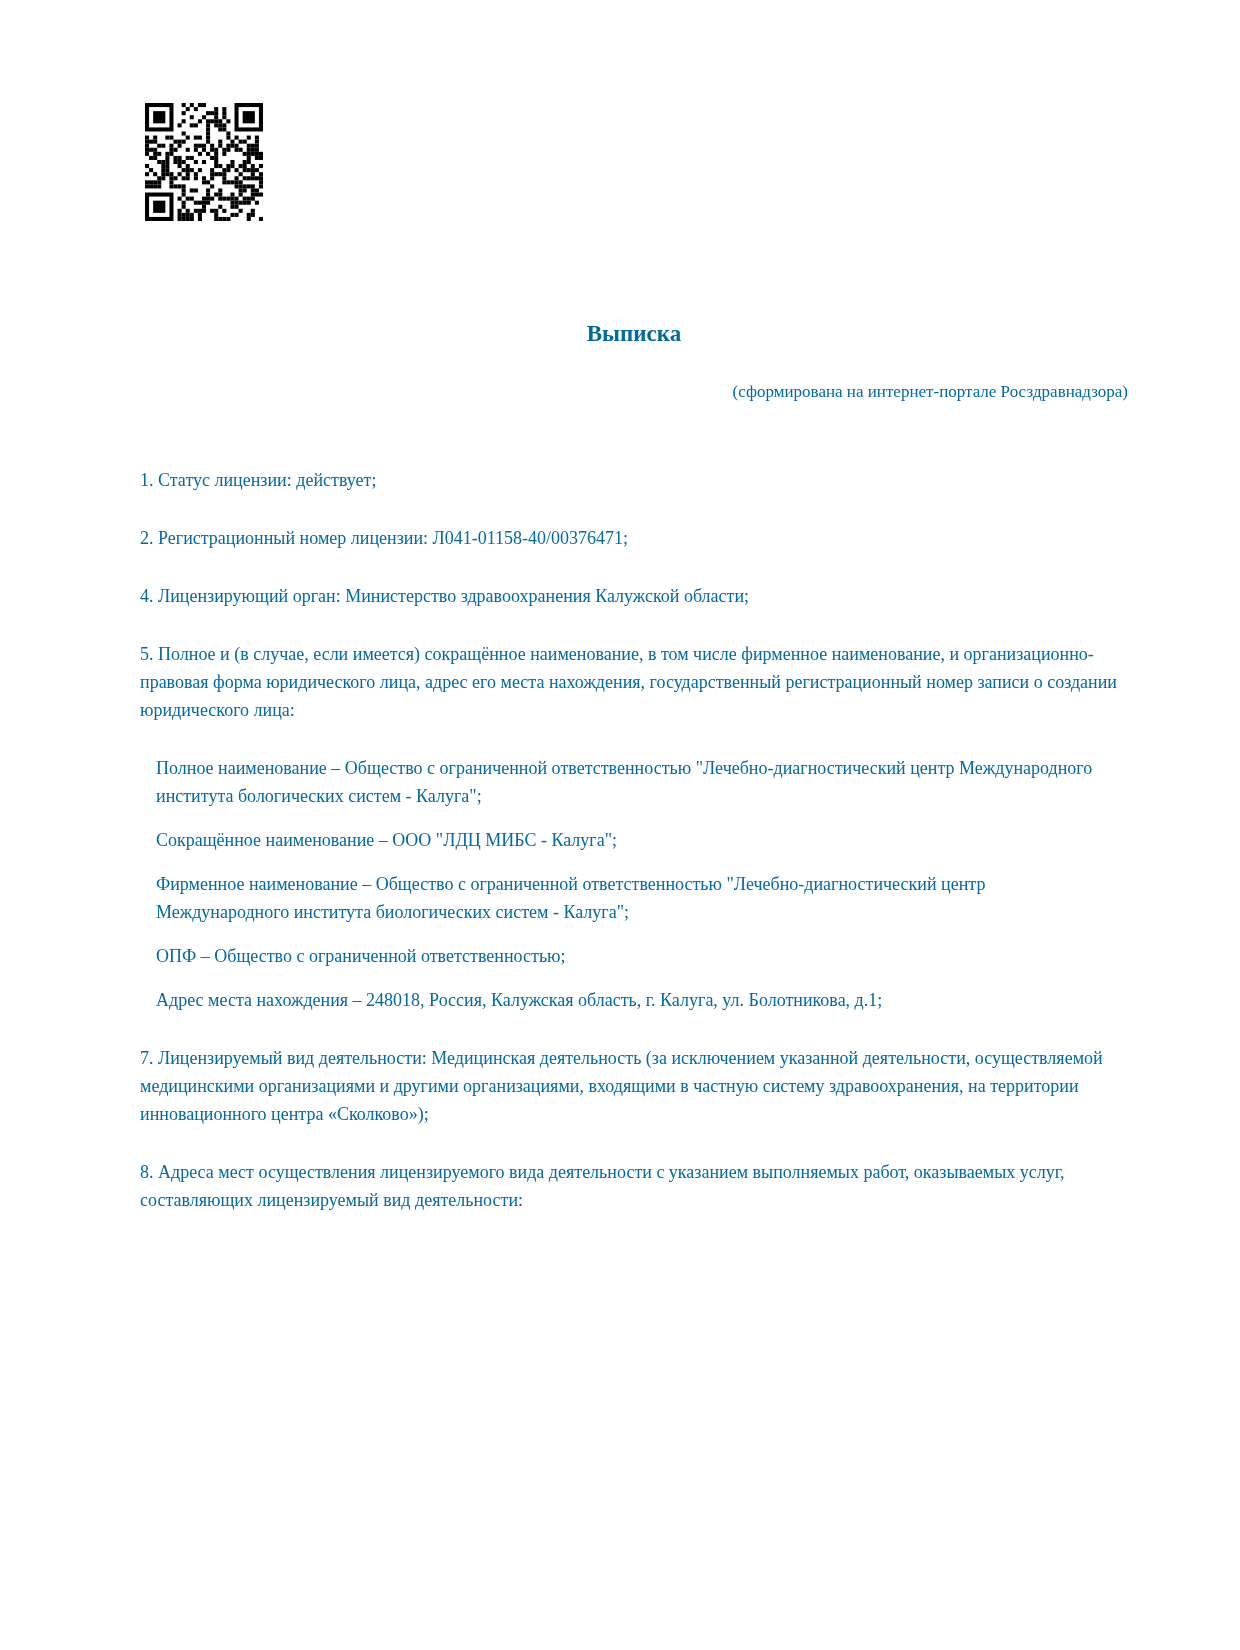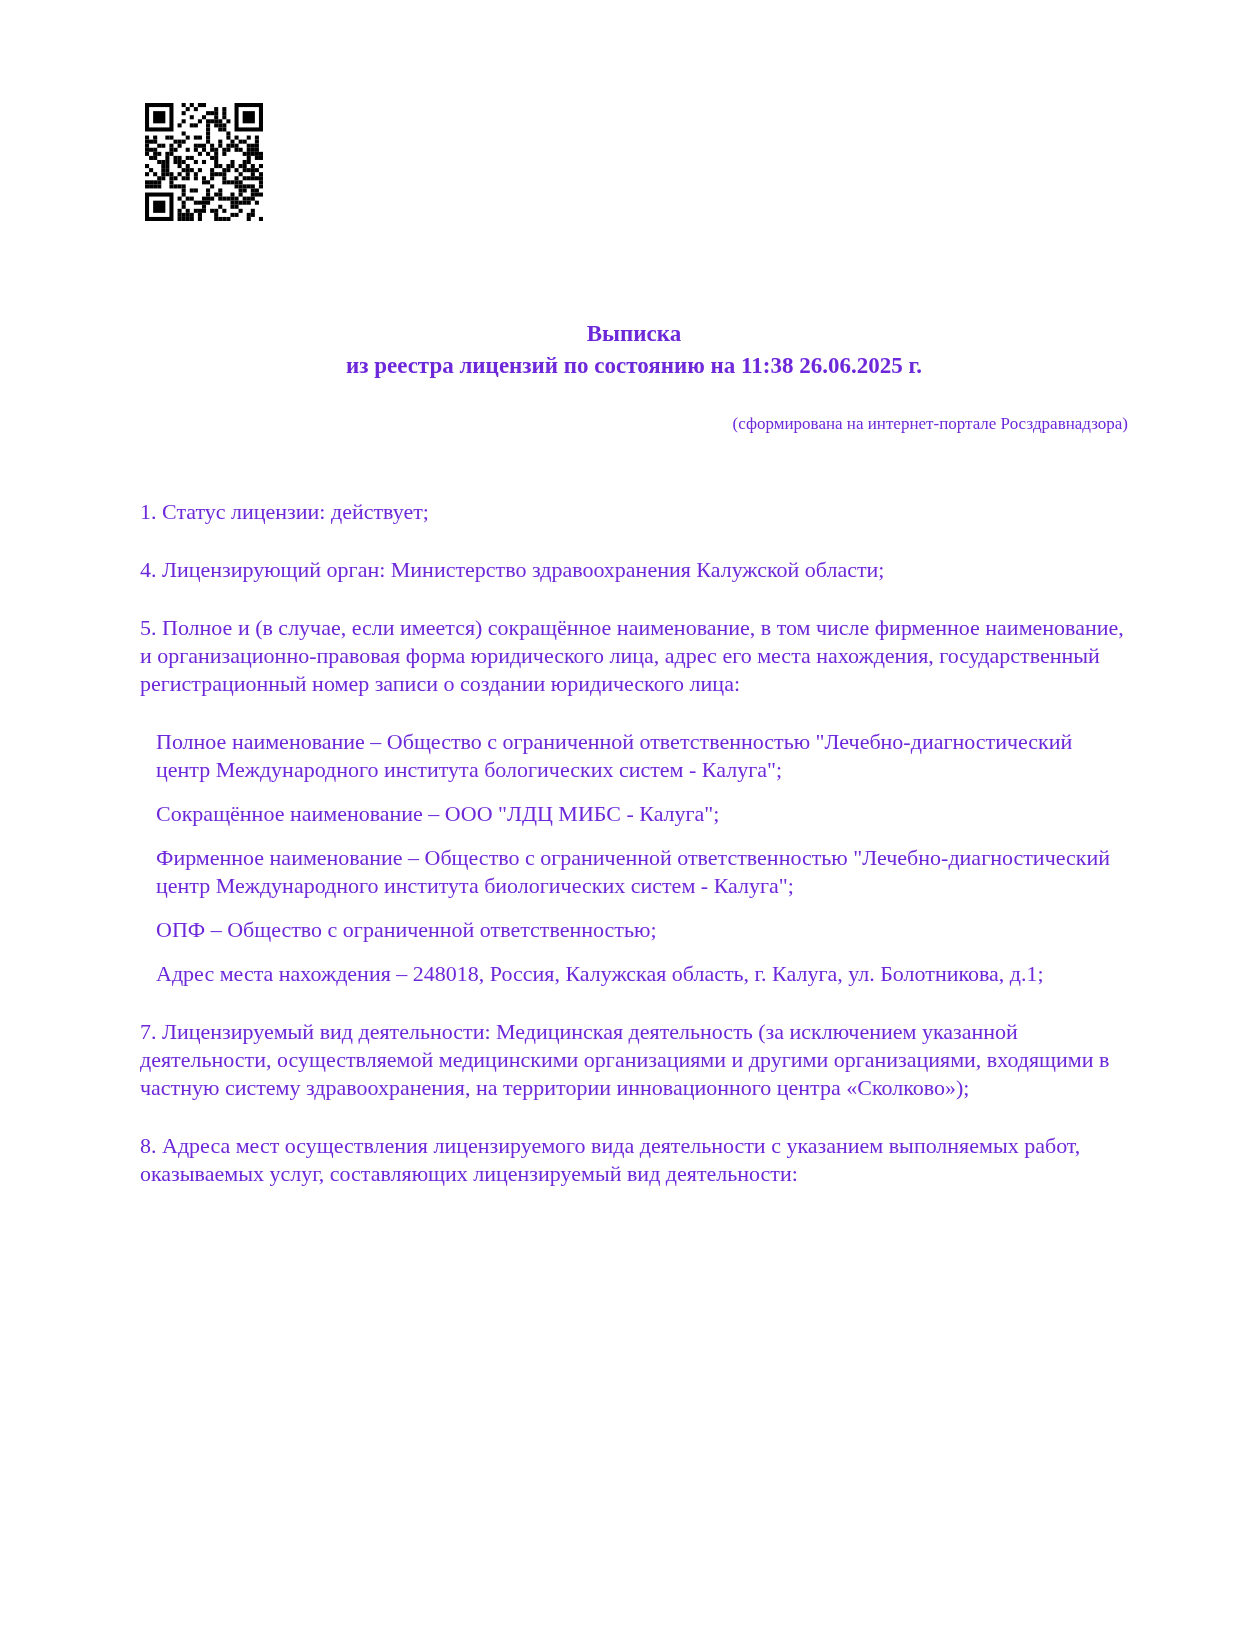--- a/index.html
+++ b/index.html
@@ -7,21 +7,21 @@
     padding: 0;
     background: #ffffff;
   }
   .page {
     position: relative;
     width: 1240px;
     height: 1650px;
     margin: 0 auto;
     background: #ffffff;
     font-family: "Liberation Serif", "DejaVu Serif", serif;
-    color: #6d28d9;
+    color: #0369a1;
     overflow: hidden;
     box-sizing: border-box;
   }
   .qr {
     position: absolute;
     top: 103px;
     left: 145px;
     width: 118px;
     height: 118px;
   }
@@ -42,21 +42,21 @@
     line-height: 32px;
   }
   .doc-subtitle {
     margin: 32px 0 0 0;
     text-align: right;
     font-size: 17px;
     line-height: 20px;
   }
   .body-text {
     margin-top: 64px;
-    font-size: 22px;
+    font-size: 18px;
     line-height: 28px;
   }
   p.para {
     margin: 0 0 30px 0;
   }
   .detail-block {
     margin: 0 0 30px 0;
   }
   .detail-line {
     margin: 16px;
@@ -377,28 +377,28 @@
         <rect x="0" y="88" width="28" height="28" fill="#000000"></rect>
         <rect x="4" y="92" width="20" height="20" fill="#ffffff"></rect>
         <rect x="8" y="96" width="12" height="12" fill="#000000"></rect>
       </svg>
   </div>
 
   <div class="content">
 
     <h1 class="doc-title">
       <span>Выписка</span><br>
-      <span>из реестра лицензий по состоянию на 11:38 26.06.2025 г.</span>
     </h1>
 
     <div class="doc-subtitle">(сформирована на интернет-портале Росздравнадзора)</div>
 
     <div class="body-text">
 
       <p class="para">1. Статус лицензии: действует;</p>
+      <p class="para">2. Регистрационный номер лицензии: Л041-01158-40/00376471;</p>
       <p class="para">4. Лицензирующий орган: Министерство здравоохранения Калужской области;</p>
       <p class="para">5. Полное и (в случае, если имеется) сокращённое наименование, в том числе фирменное наименование, и организационно-правовая форма юридического лица, адрес его места нахождения, государственный регистрационный номер записи о создании юридического лица:</p>
 
       <div class="detail-block">
         <p class="detail-line">Полное наименование – Общество с ограниченной ответственностью "Лечебно-диагностический центр Международного института бологических систем - Калуга";</p>
         <p class="detail-line">Сокращённое наименование – ООО "ЛДЦ МИБС - Калуга";</p>
         <p class="detail-line">Фирменное наименование – Общество с ограниченной ответственностью "Лечебно-диагностический центр Международного института биологических систем - Калуга";</p>
         <p class="detail-line">ОПФ – Общество с ограниченной ответственностью;</p>
         <p class="detail-line">Адрес места нахождения – 248018, Россия, Калужская область, г. Калуга, ул. Болотникова, д.1;</p>
       </div>

